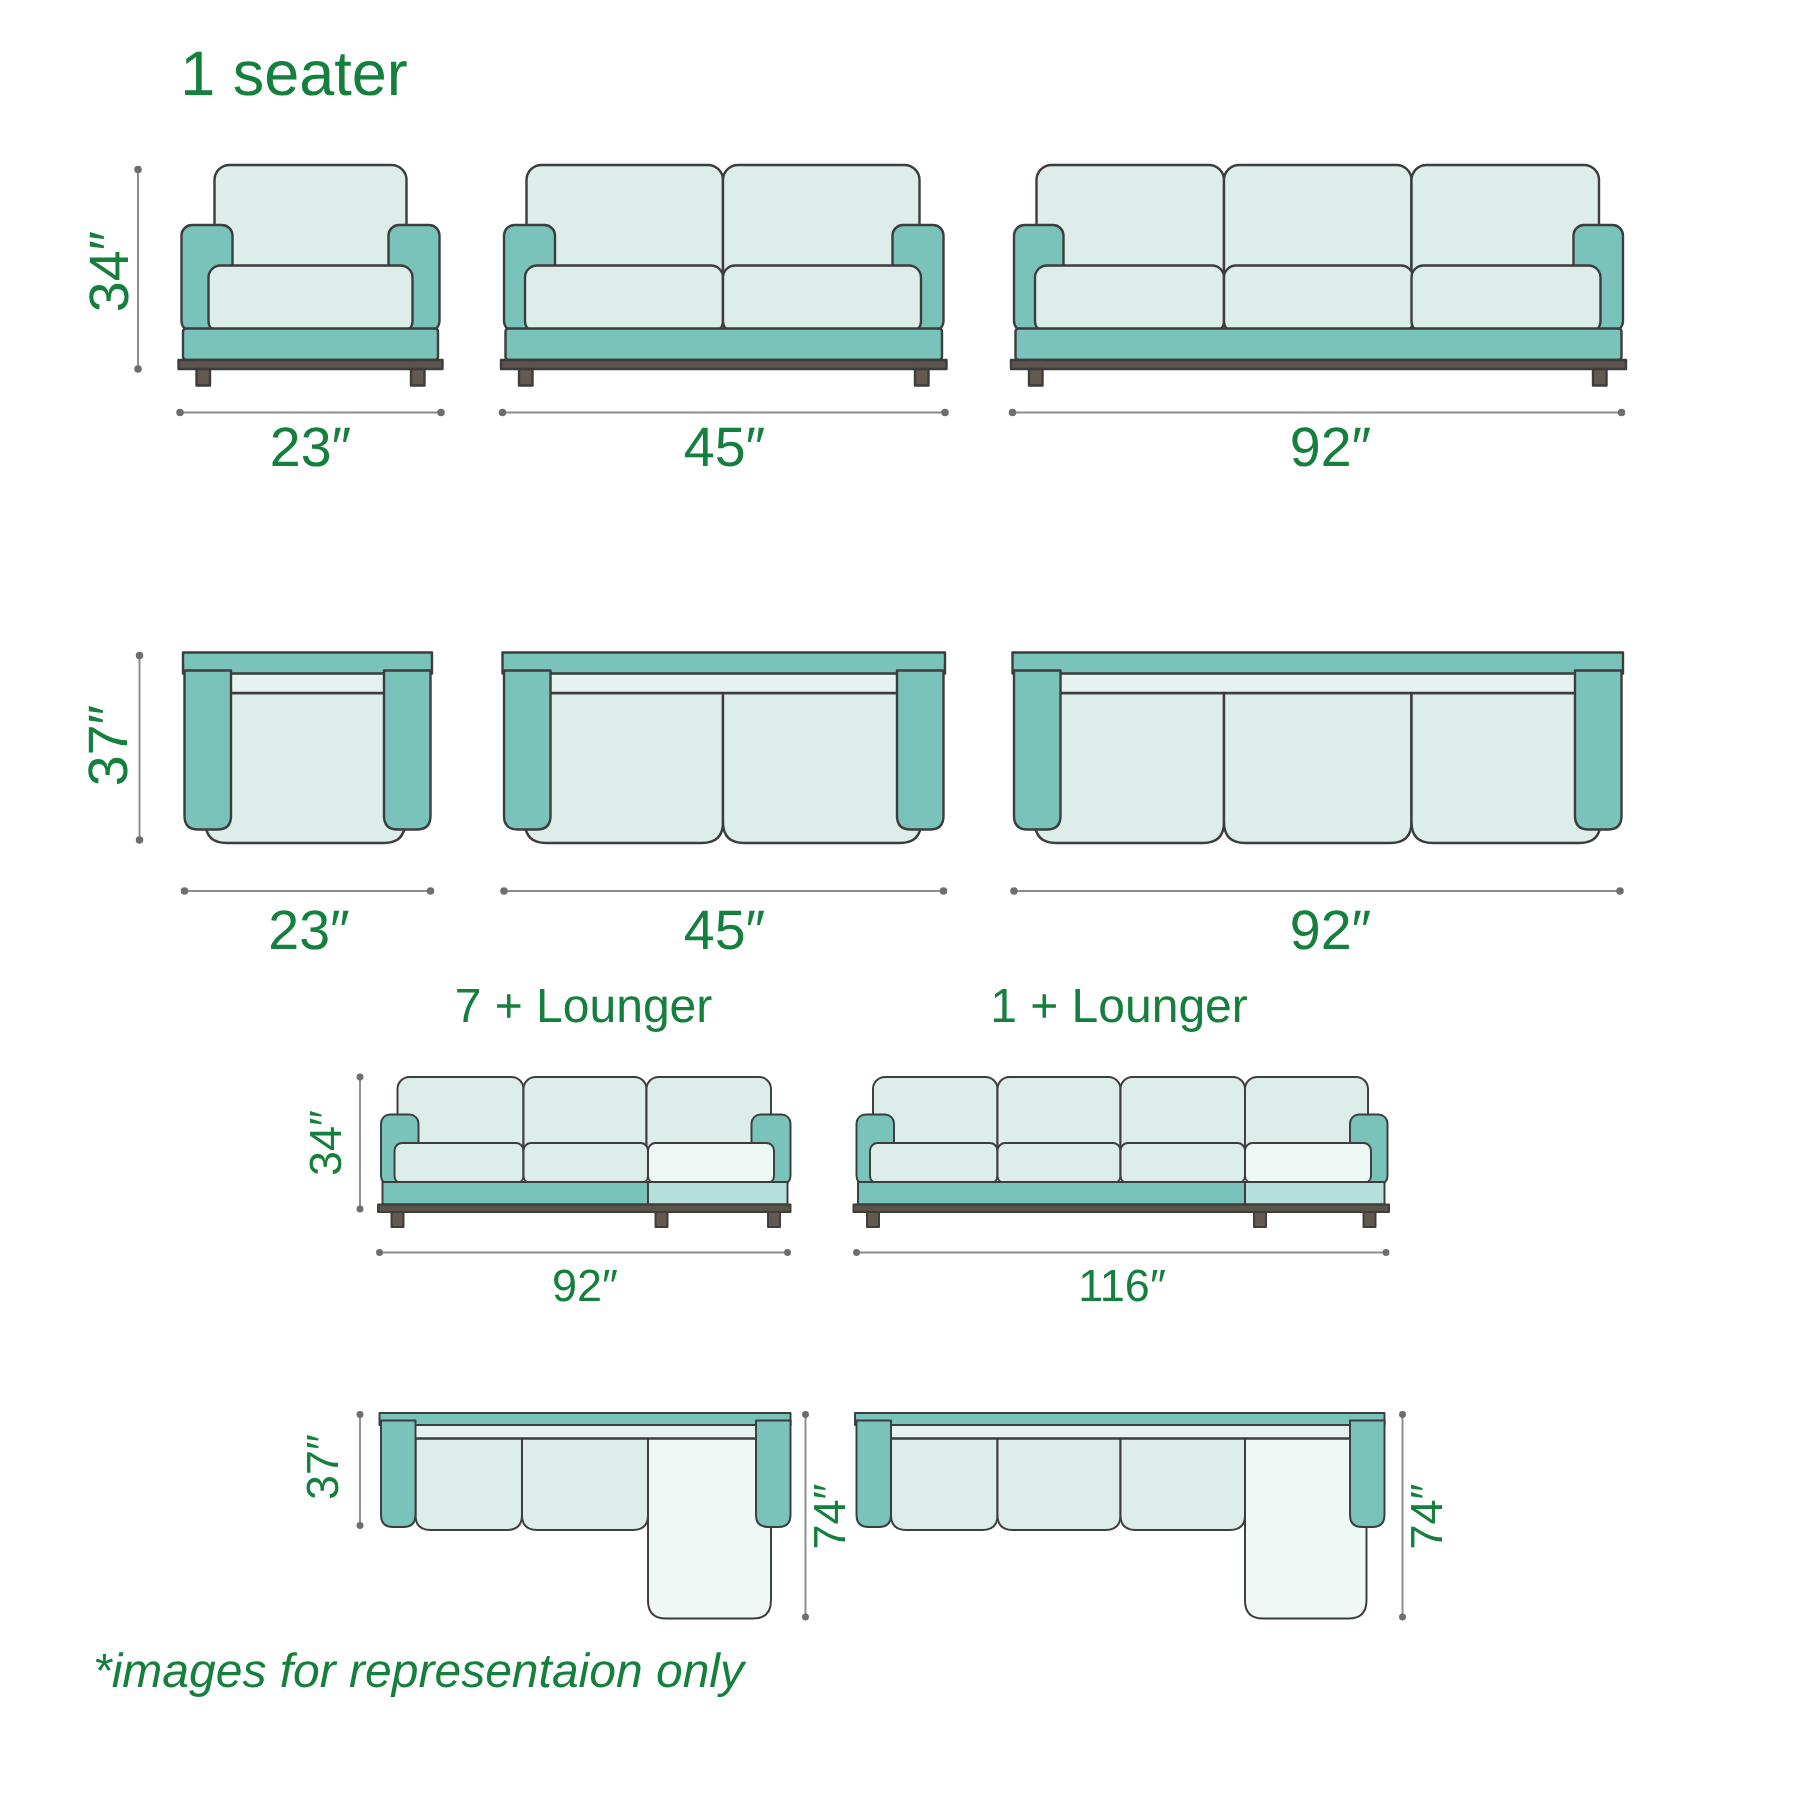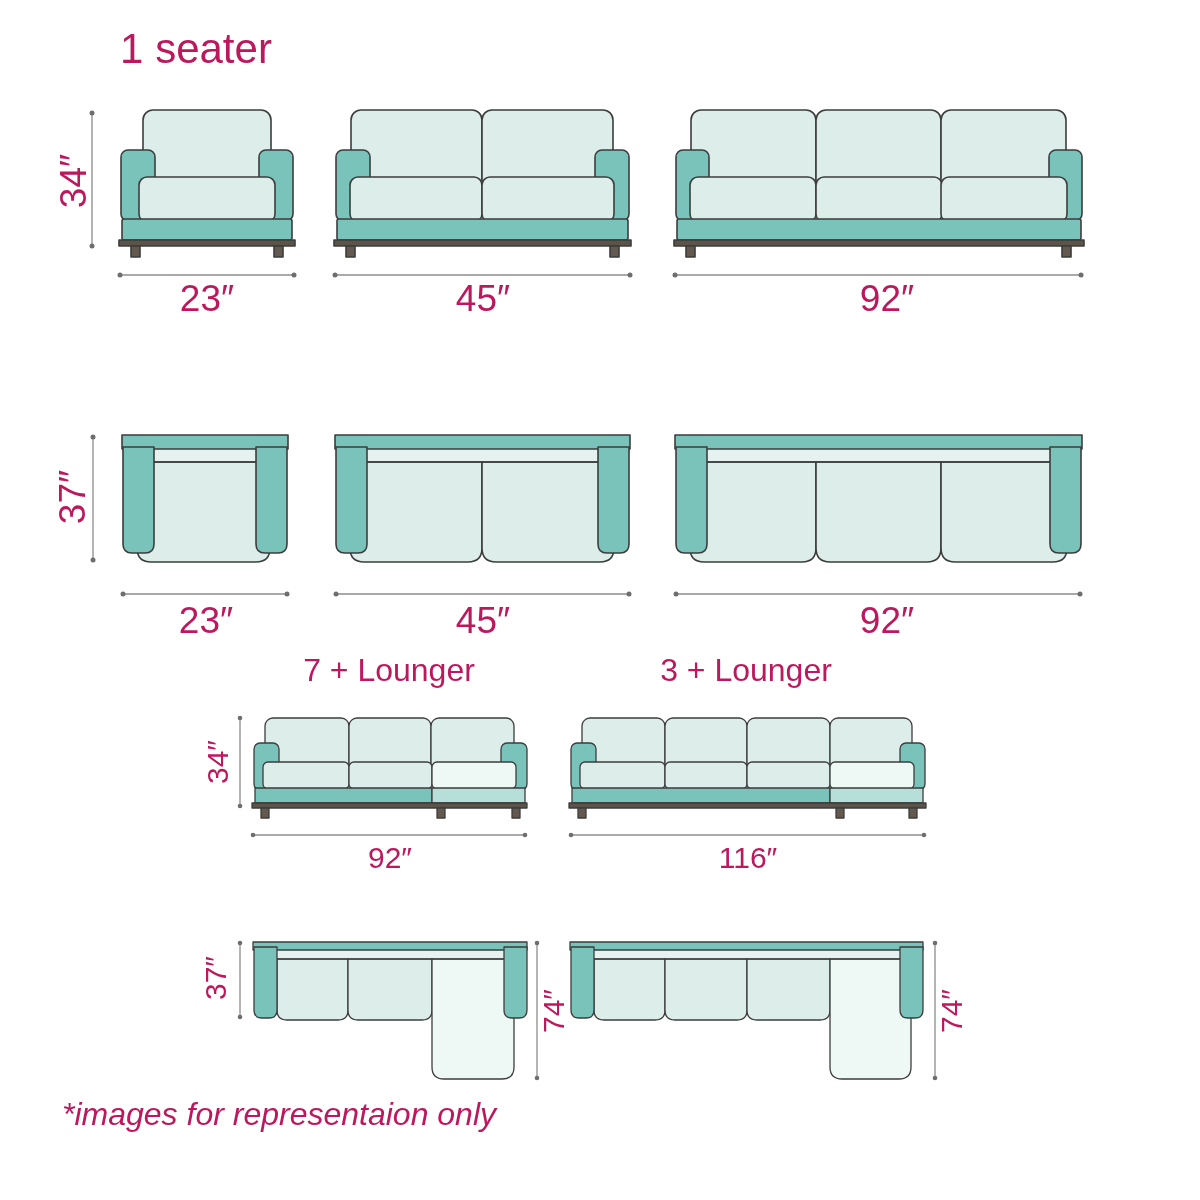--- a/index.html
+++ b/index.html
@@ -1,17 +1,17 @@
 <!DOCTYPE html>
 <html><head>
 <meta charset="utf-8">
 <style>
   html,body{margin:0;padding:0;background:#ffffff;}
   #stage{position:relative;width:1200px;height:1200px;background:#ffffff;overflow:hidden;
-         font-family:"Liberation Sans","DejaVu Sans",sans-serif;color:#be185d;}
+         font-family:"Liberation Sans","DejaVu Sans",sans-serif;color:#15803d;}
   svg{position:absolute;left:0;top:0;}
   .outl{stroke:#3d3d3d;stroke-width:1.6;stroke-linejoin:round;}
   .outs{stroke:#3d3d3d;stroke-width:1.3;stroke-linejoin:round;}
   .ln{stroke:#3d3d3d;stroke-width:1.5;fill:none;}
   .lns{stroke:#3d3d3d;stroke-width:1.2;fill:none;}
   .teal{fill:#79c3ba;}
   .mint{fill:#dcedea;}
   .mintlt{fill:#eef8f5;}
   .teallt{fill:#b7dfda;}
   .backlt{fill:#e6f2ef;stroke:none;}
@@ -243,21 +243,21 @@
   <div class="lbl d1" style="left:207px;top:298px">23″</div>
   <div class="lbl d1" style="left:483px;top:298px">45″</div>
   <div class="lbl d1" style="left:887px;top:298px">92″</div>
 
   <div class="lbl d1 rot" style="left:72px;top:497px">37″</div>
   <div class="lbl d1" style="left:206px;top:620px">23″</div>
   <div class="lbl d1" style="left:483px;top:620px">45″</div>
   <div class="lbl d1" style="left:887px;top:620px">92″</div>
 
   <div class="lbl t2" style="left:389px;top:670px">7 + Lounger</div>
-  <div class="lbl t2" style="left:746px;top:670px">3 + Lounger</div>
+  <div class="lbl t2" style="left:746px;top:670px">1 + Lounger</div>
 
   <div class="lbl d2 rot" style="left:218px;top:762px">34″</div>
   <div class="lbl d2" style="left:390px;top:858px">92″</div>
   <div class="lbl d2" style="left:748px;top:858px">116″</div>
 
   <div class="lbl d2 rot" style="left:216px;top:978px">37″</div>
   <div class="lbl d2 rot" style="left:554px;top:1011px">74″</div>
   <div class="lbl d2 rot" style="left:952px;top:1011px">74″</div>
 
   <div class="note" style="left:62px;top:1114px">*images for representaion only</div>

